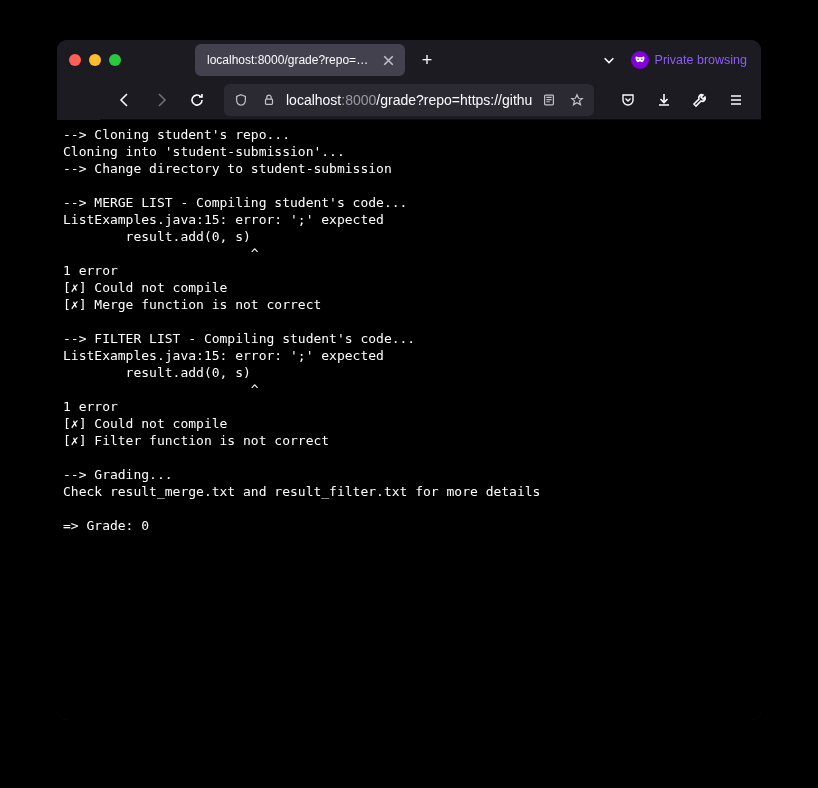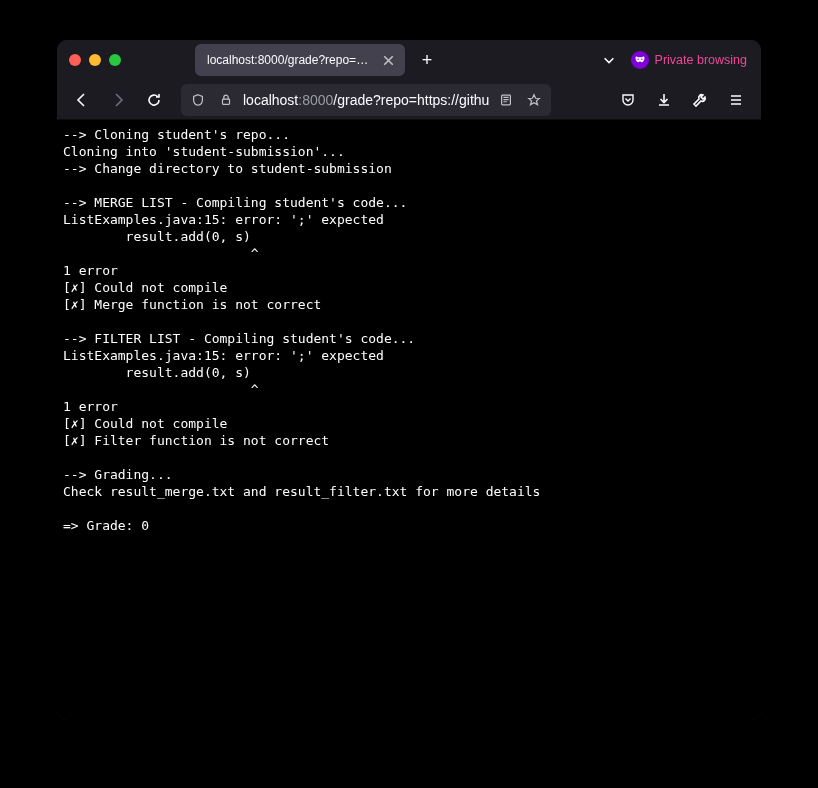--- a/index.html
+++ b/index.html
@@ -87,21 +87,21 @@
       height: 28px;
       display: flex;
       align-items: center;
       justify-content: center;
       cursor: pointer;
     }
     .private-indicator {
       display: flex;
       align-items: center;
       gap: 6px;
-      color: #ec4899;
+      color: #8b5cf6;
       font-size: 12.5px;
       padding-right: 6px;
     }
     .mask-icon {
       width: 18px;
       height: 18px;
       background: #8000d7;
       border-radius: 50%;
       display: flex;
       align-items: center;
@@ -109,20 +109,21 @@
     }
     .mask-icon svg { width: 12px; height: 12px; }
     .toolbar {
       height: 40px;
       background: #1c1b22;
       display: flex;
       align-items: center;
       padding: 0 10px;
       gap: 6px;
       border-bottom: 1px solid #0c0c0d;
+      margin-left: 43px;
     }
     .tool-btn {
       width: 30px;
       height: 30px;
       display: flex;
       align-items: center;
       justify-content: center;
       color: #fbfbfe;
       border-radius: 4px;
       cursor: pointer;

